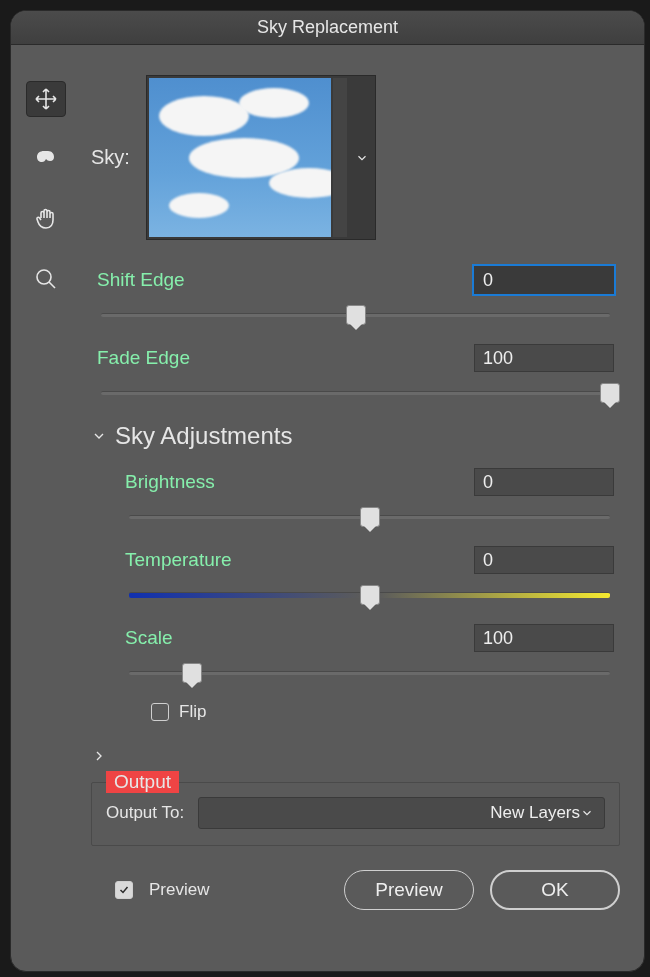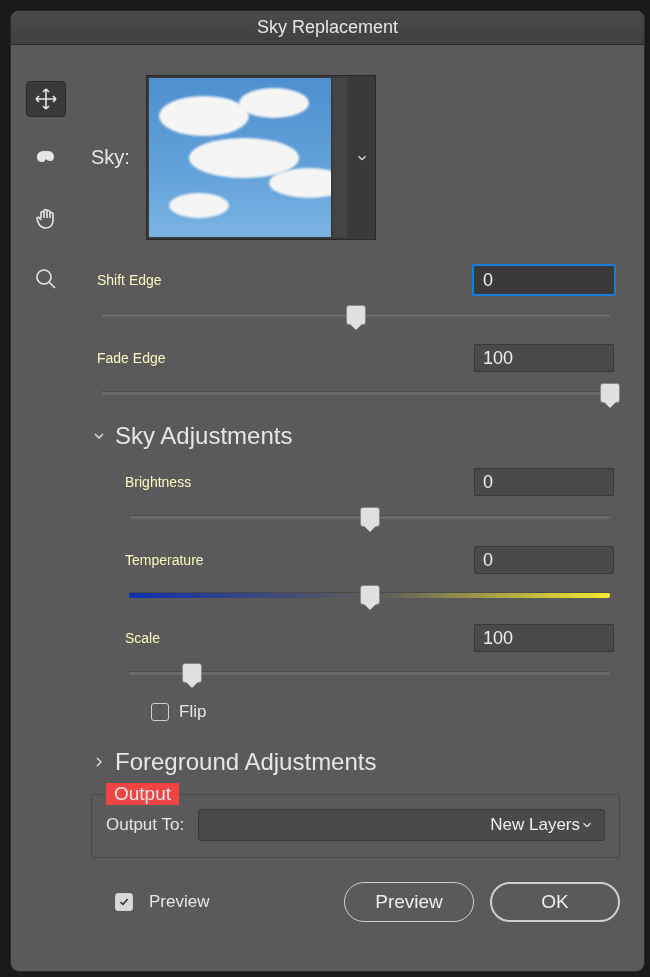--- a/index.html
+++ b/index.html
@@ -10,21 +10,21 @@
     color: #e6e6e6;
     width: 650px;
     height: 977px;
     position: relative;
     overflow: hidden;
   }
   .window {
     position: absolute;
     top: 10px; left: 10px; right: 5px; bottom: 5px;
     background: #5a5a5a;
-    border-radius: 9px;
+    border-radius: 16px;
     overflow: hidden;
     border: 1px solid #2a2a2a;
   }
   .titlebar {
     height: 34px;
     background: linear-gradient(#4b4b4b,#3f3f3f);
     border-bottom: 1px solid #2a2a2a;
     display: flex;
     align-items: center;
     justify-content: center;
@@ -90,21 +90,21 @@
     background:#444;
     margin:2px;
   }
   .sky-chevron {
     width:26px;
     display:flex; align-items:center; justify-content:center;
     color:#e6e6e6;
   }
   .slidegroup { margin-bottom:18px; padding:0 6px; }
   .slidelabelrow { display:flex; justify-content:space-between; align-items:center; margin-bottom:10px;}
-  .slidelabelrow .lbl { font-size:14px; color:#fef9c3;}
+  .slidelabelrow .lbl { font-size:19px; color:#86efac;}
   .valbox {
     width:140px; height:28px;
     background:#4a4a4a;
     border:1px solid #3a3a3a;
     color:#eee;
     padding:2px 8px;
     font-size:18px;
     outline:none;
   }
   .valbox.focused {
@@ -320,21 +320,20 @@
         <div class="checkrow">
           <div class="checkbox"></div>
           <span>Flip</span>
         </div>
       </div>
 
       <div class="section-head">
         <svg viewBox="0 0 24 24">
             <path d="M9 6l6 6-6 6"></path>
           </svg>
-        <span>Foreground Adjustments</span>
       </div>
 
       <div class="fieldset">
         <span class="legend">Output</span>
         <div class="outputrow">
           <span>Output To:</span>
           <div class="select">
             <span>New Layers</span>
             <svg viewBox="0 0 24 24">
                 <path d="M6 9l6 6 6-6"></path>

